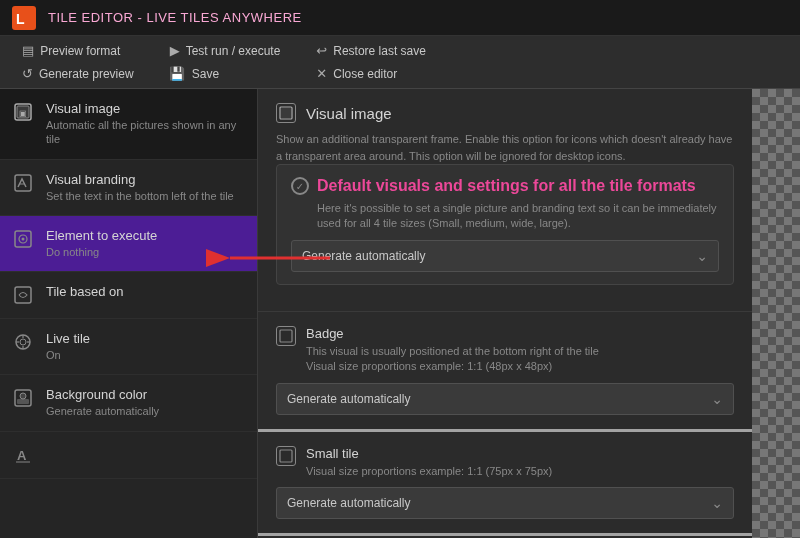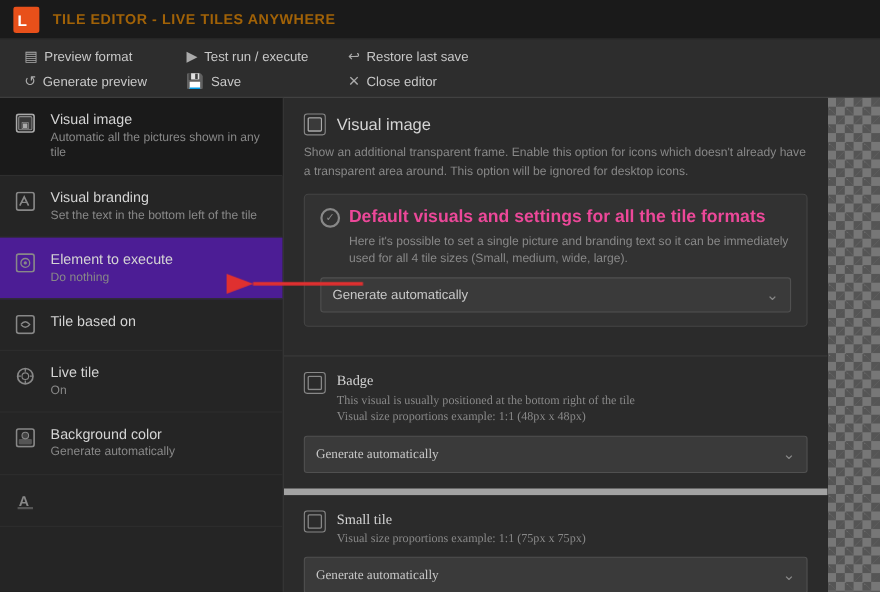--- a/index.html
+++ b/index.html
@@ -22,23 +22,23 @@
       height: 36px;
       border-bottom: 1px solid #333;
     }
     .title-bar-logo {
       width: 24px;
       height: 24px;
       margin-right: 12px;
       flex-shrink: 0;
     }
     .title-bar-text {
-      color: #a16207;
+      color: #f9a8d4;
       font-size: 13px;
-      font-weight: 700;
+      font-weight: 400;
       letter-spacing: 0.5px;
       text-align: center;
     }
 
     
     .toolbar {
       background: #2d2d2d;
       display: flex;
       padding: 4px 16px;
       gap: 0;
@@ -161,21 +161,20 @@
     }
     .section-title {
       color: #d4d4d4;
       font-size: 15px;
       font-weight: 500;
     }
     .section-description {
       color: #888;
       font-size: 11px;
       line-height: 1.5;
-      margin-bottom: 12px;
     }
 
     
     .default-visuals-box {
       background: #323232;
       border: 1px solid #444;
       border-radius: 4px;
       padding: 12px 14px;
       margin-bottom: 12px;
     }
@@ -220,22 +219,21 @@
       padding: 7px 10px;
       cursor: pointer;
       margin-top: 8px;
     }
     .dropdown-text { color: #c8c8c8; font-size: 12px; }
     .dropdown-arrow { color: #888; font-size: 14px; }
 
     
     .sub-section {
       padding: 14px 18px;
-      border-bottom: 6px solid #a3a3a3;
-      font-family: Liberation Serif, serif;
+      border-bottom: 3px solid #a3a3a3;
     }
     .sub-section-header {
       display: flex;
       align-items: flex-start;
       gap: 10px;
       margin-bottom: 4px;
     }
     .sub-section-title {
       color: #d4d4d4;
       font-size: 13px;

